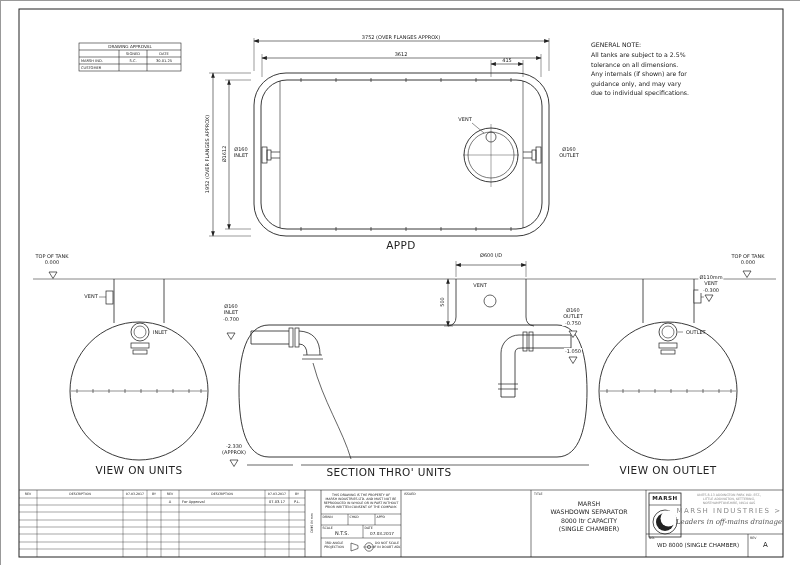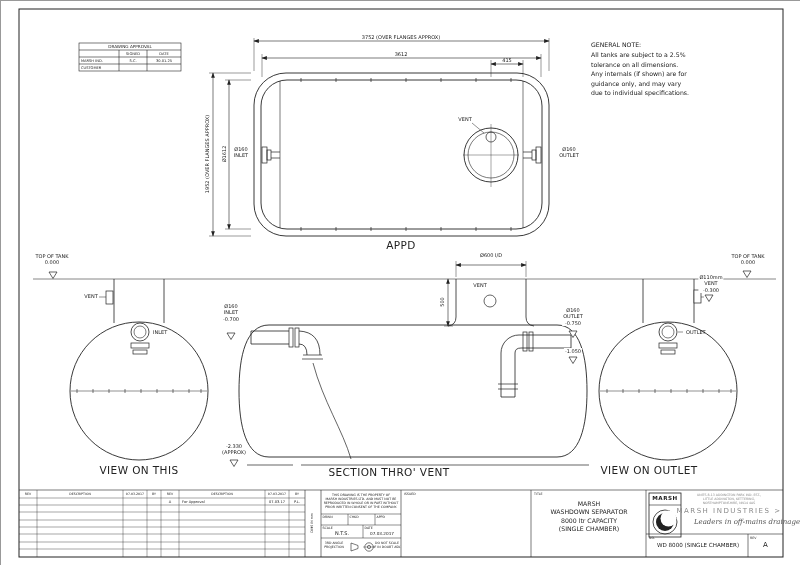--- a/index.html
+++ b/index.html
@@ -16,21 +16,21 @@
   .s4{font-size:4.2px;}
   .s5{font-size:5px;}
   .s55{font-size:5.6px;}
   .s6{font-size:6.2px;}
   .s7{font-size:7px;}
   .cap{font-size:10.5px;letter-spacing:.4px;color:#222;}
   .b{font-weight:bold;letter-spacing:.5px;}
   .gy{color:#8a8a8a;}
   .gy2{color:#555;}
   .sp{letter-spacing:1.5px;}
-  .it{font-family:"DejaVu Serif",serif;font-style:italic;margin-left:18px;}
+  .it{font-family:"DejaVu Serif",serif;font-style:italic;}
   .lh15{line-height:1.55;}
 </style>
 </head>
 <body>
 
 <div id="sheet">
 
   <svg width="800" height="565" viewBox="0 0 800 565">
     <defs>
       <marker id="ar" viewBox="0 0 10 10" refX="9" refY="5" markerWidth="9" markerHeight="9" orient="auto-start-reverse">
@@ -187,43 +187,43 @@
 INLET</div>
   <div class="t s5 bg" style="left:568px;top:145px">Ø160
 OUTLET</div>
   <div class="t s5" style="left:464px;top:115px">VENT</div>
   <div class="t cap" style="left:400px;top:238px">APPD</div>
 
   <div class="t s5" style="left:51px;top:252px">TOP OF TANK
 0.000</div>
   <div class="t s5" style="left:90px;top:292px">VENT</div>
   <div class="t l s5" style="left:152px;top:328px">INLET</div>
-  <div class="t cap" style="left:138px;top:463px">VIEW ON THIS</div>
+  <div class="t cap" style="left:138px;top:463px">VIEW ON UNITS</div>
 
   <div class="t s5 bg" style="left:490px;top:251px">Ø600 I/D</div>
   <div class="t s5" style="left:479px;top:281px">VENT</div>
   <div class="t rt s5" style="left:441px;top:301px">500</div>
   <div class="t s5 bg" style="left:230px;top:302px">Ø160
 INLET
 -0.700</div>
   <div class="t s5 bg" style="left:572px;top:306px">Ø160
 OUTLET
 -0.750</div>
   <div class="t s5 bg" style="left:572px;top:347px">-1.050</div>
   <div class="t s5 bg" style="left:233px;top:442px">-2.330
 (APPROX)</div>
-  <div class="t cap" style="left:388px;top:465px">SECTION THRO' VENT</div>
+  <div class="t cap" style="left:388px;top:465px">SECTION THRO' UNITS</div>
 
   <div class="t s5" style="left:747px;top:252px">TOP OF TANK
 0.000</div>
   <div class="t s5 bg" style="left:710px;top:273px">Ø110mm
 VENT
 -0.300</div>
   <div class="t l s5" style="left:685px;top:328px">OUTLET</div>
-  <div class="t cap" style="left:648px;top:463px">VIEW ON OUTLET</div>
+  <div class="t cap" style="left:667px;top:463px">VIEW ON OUTLET</div>
 
   <div class="t s3" style="left:27px;top:491px">REV</div>
   <div class="t s3" style="left:79px;top:491px">DESCRIPTION</div>
   <div class="t s3" style="left:134px;top:491px">07.03.2017</div>
   <div class="t s3" style="left:153px;top:491px">BY</div>
   <div class="t s3" style="left:169px;top:491px">REV</div>
   <div class="t s3" style="left:221px;top:491px">DESCRIPTION</div>
   <div class="t s3" style="left:276px;top:491px">07.03.2017</div>
   <div class="t s3" style="left:296px;top:491px">BY</div>
   <div class="t s35" style="left:169px;top:498.5px">A</div>

